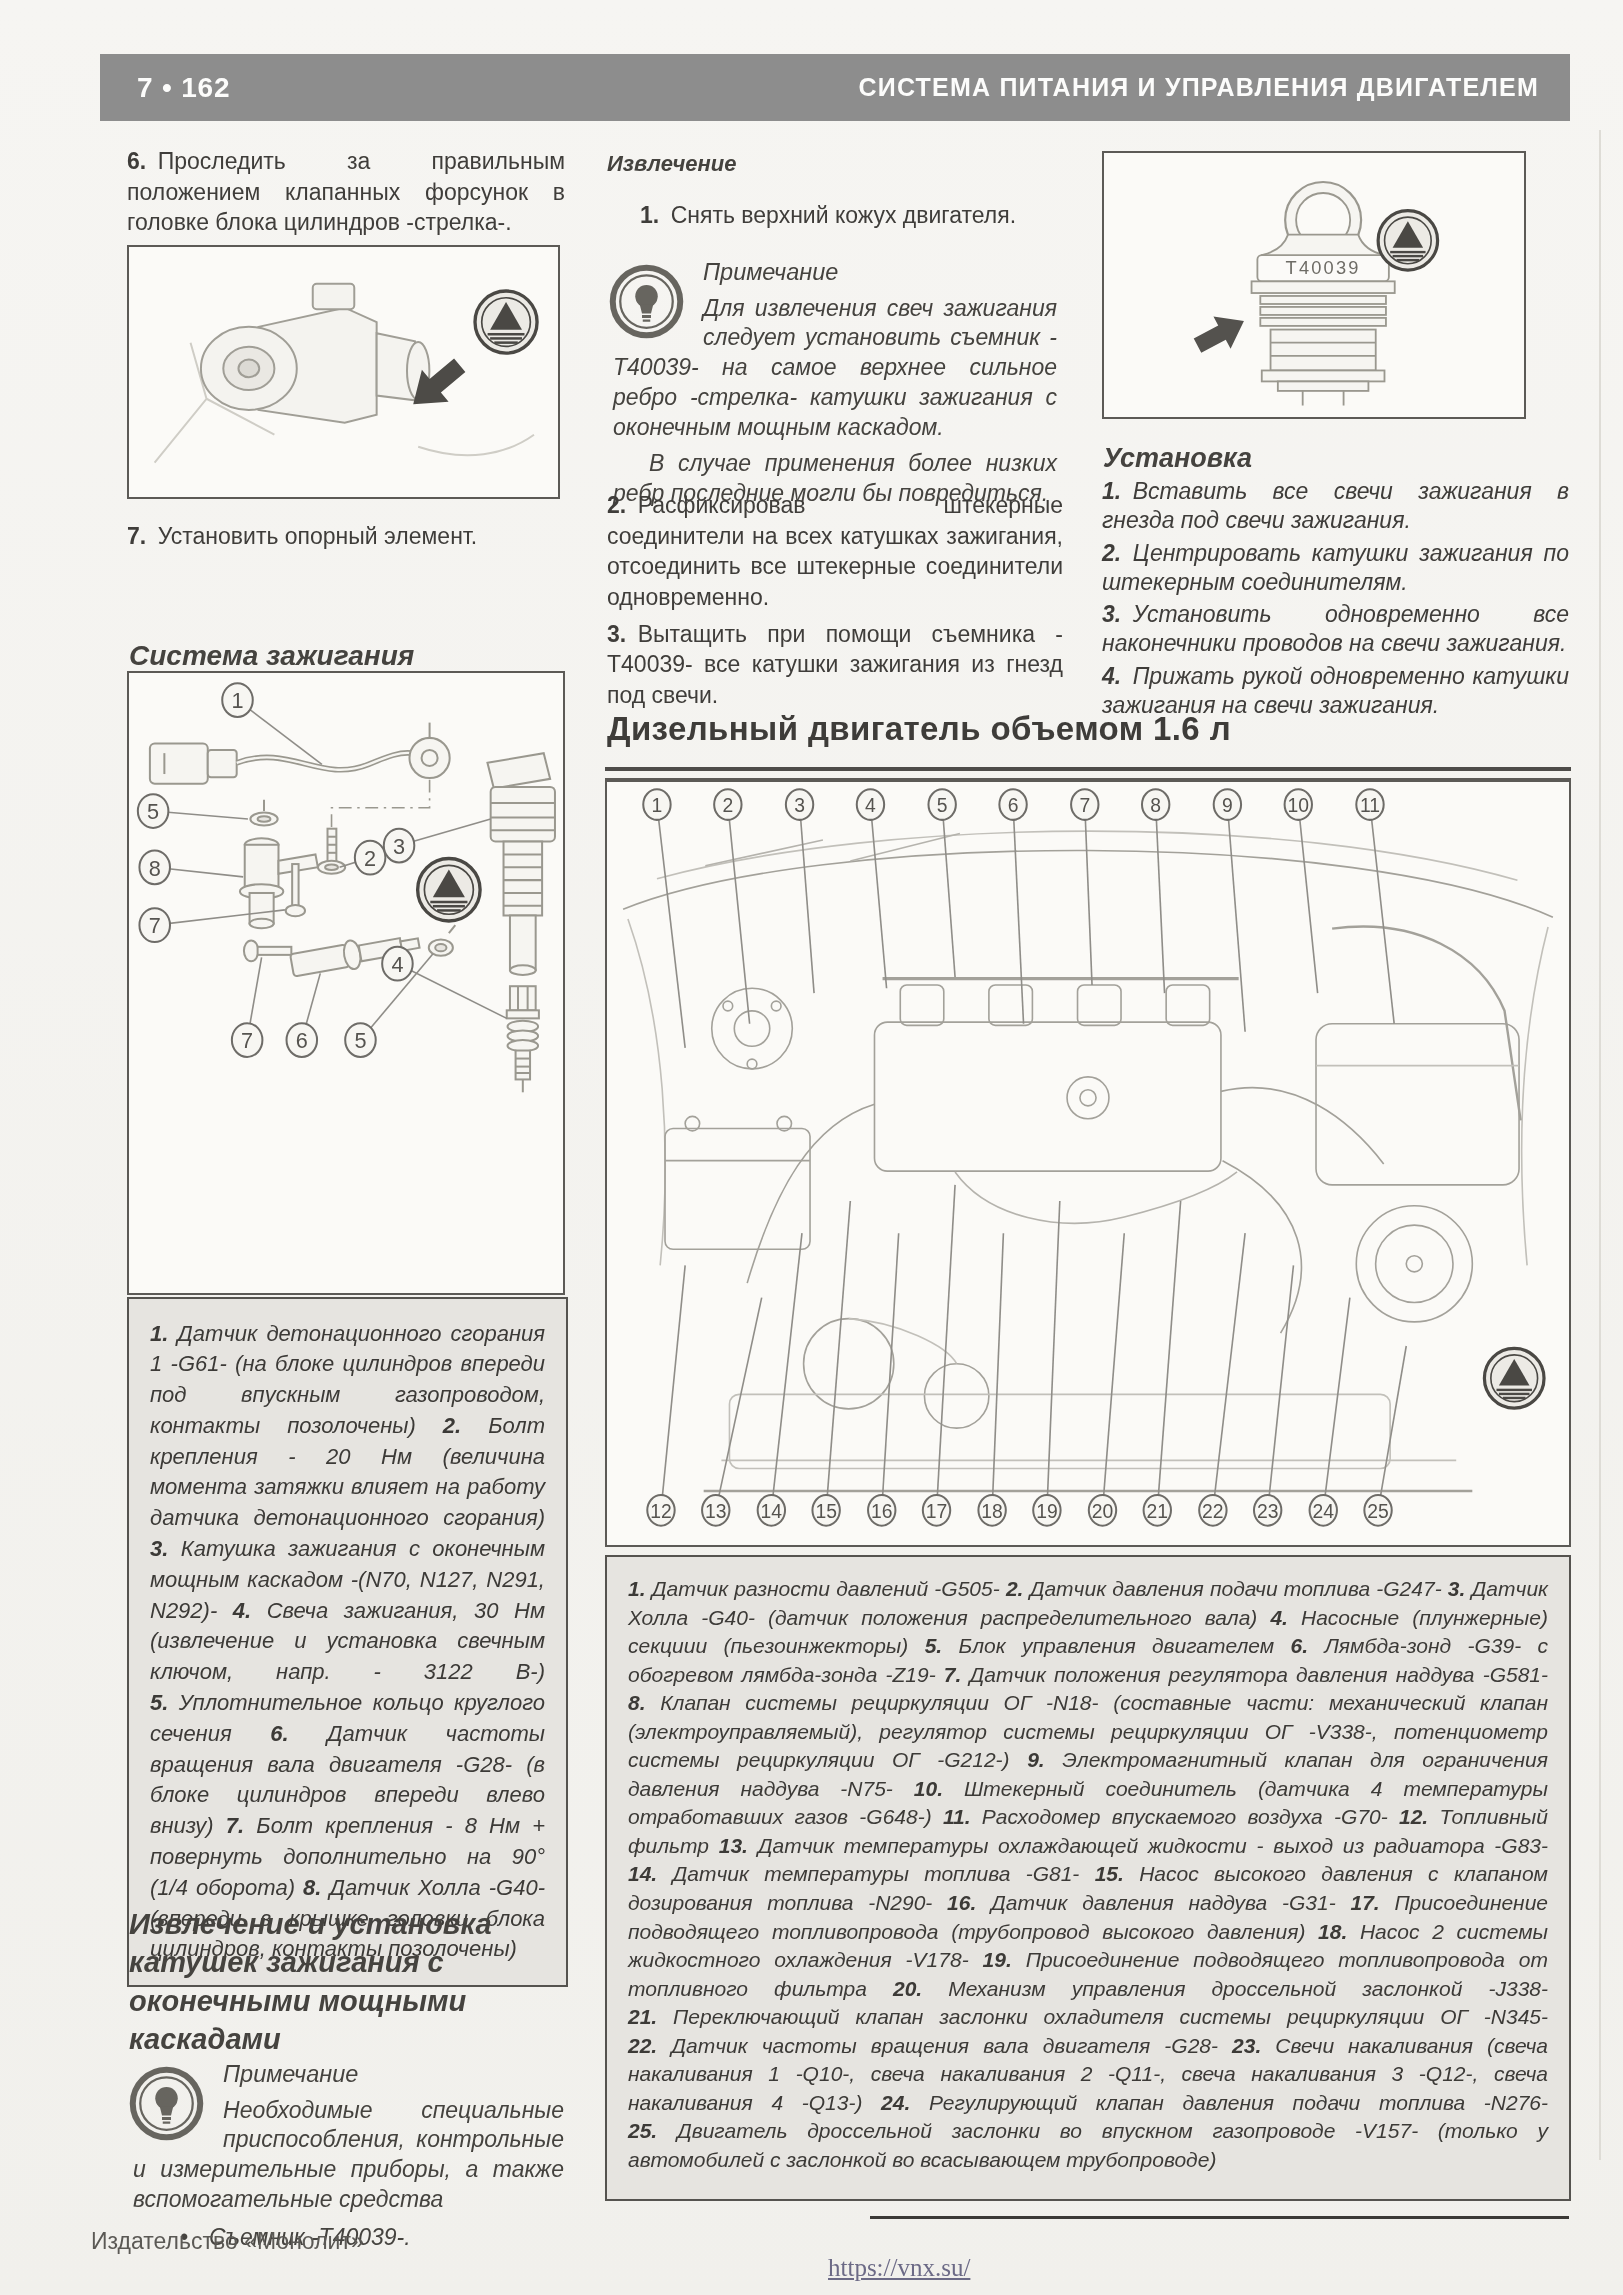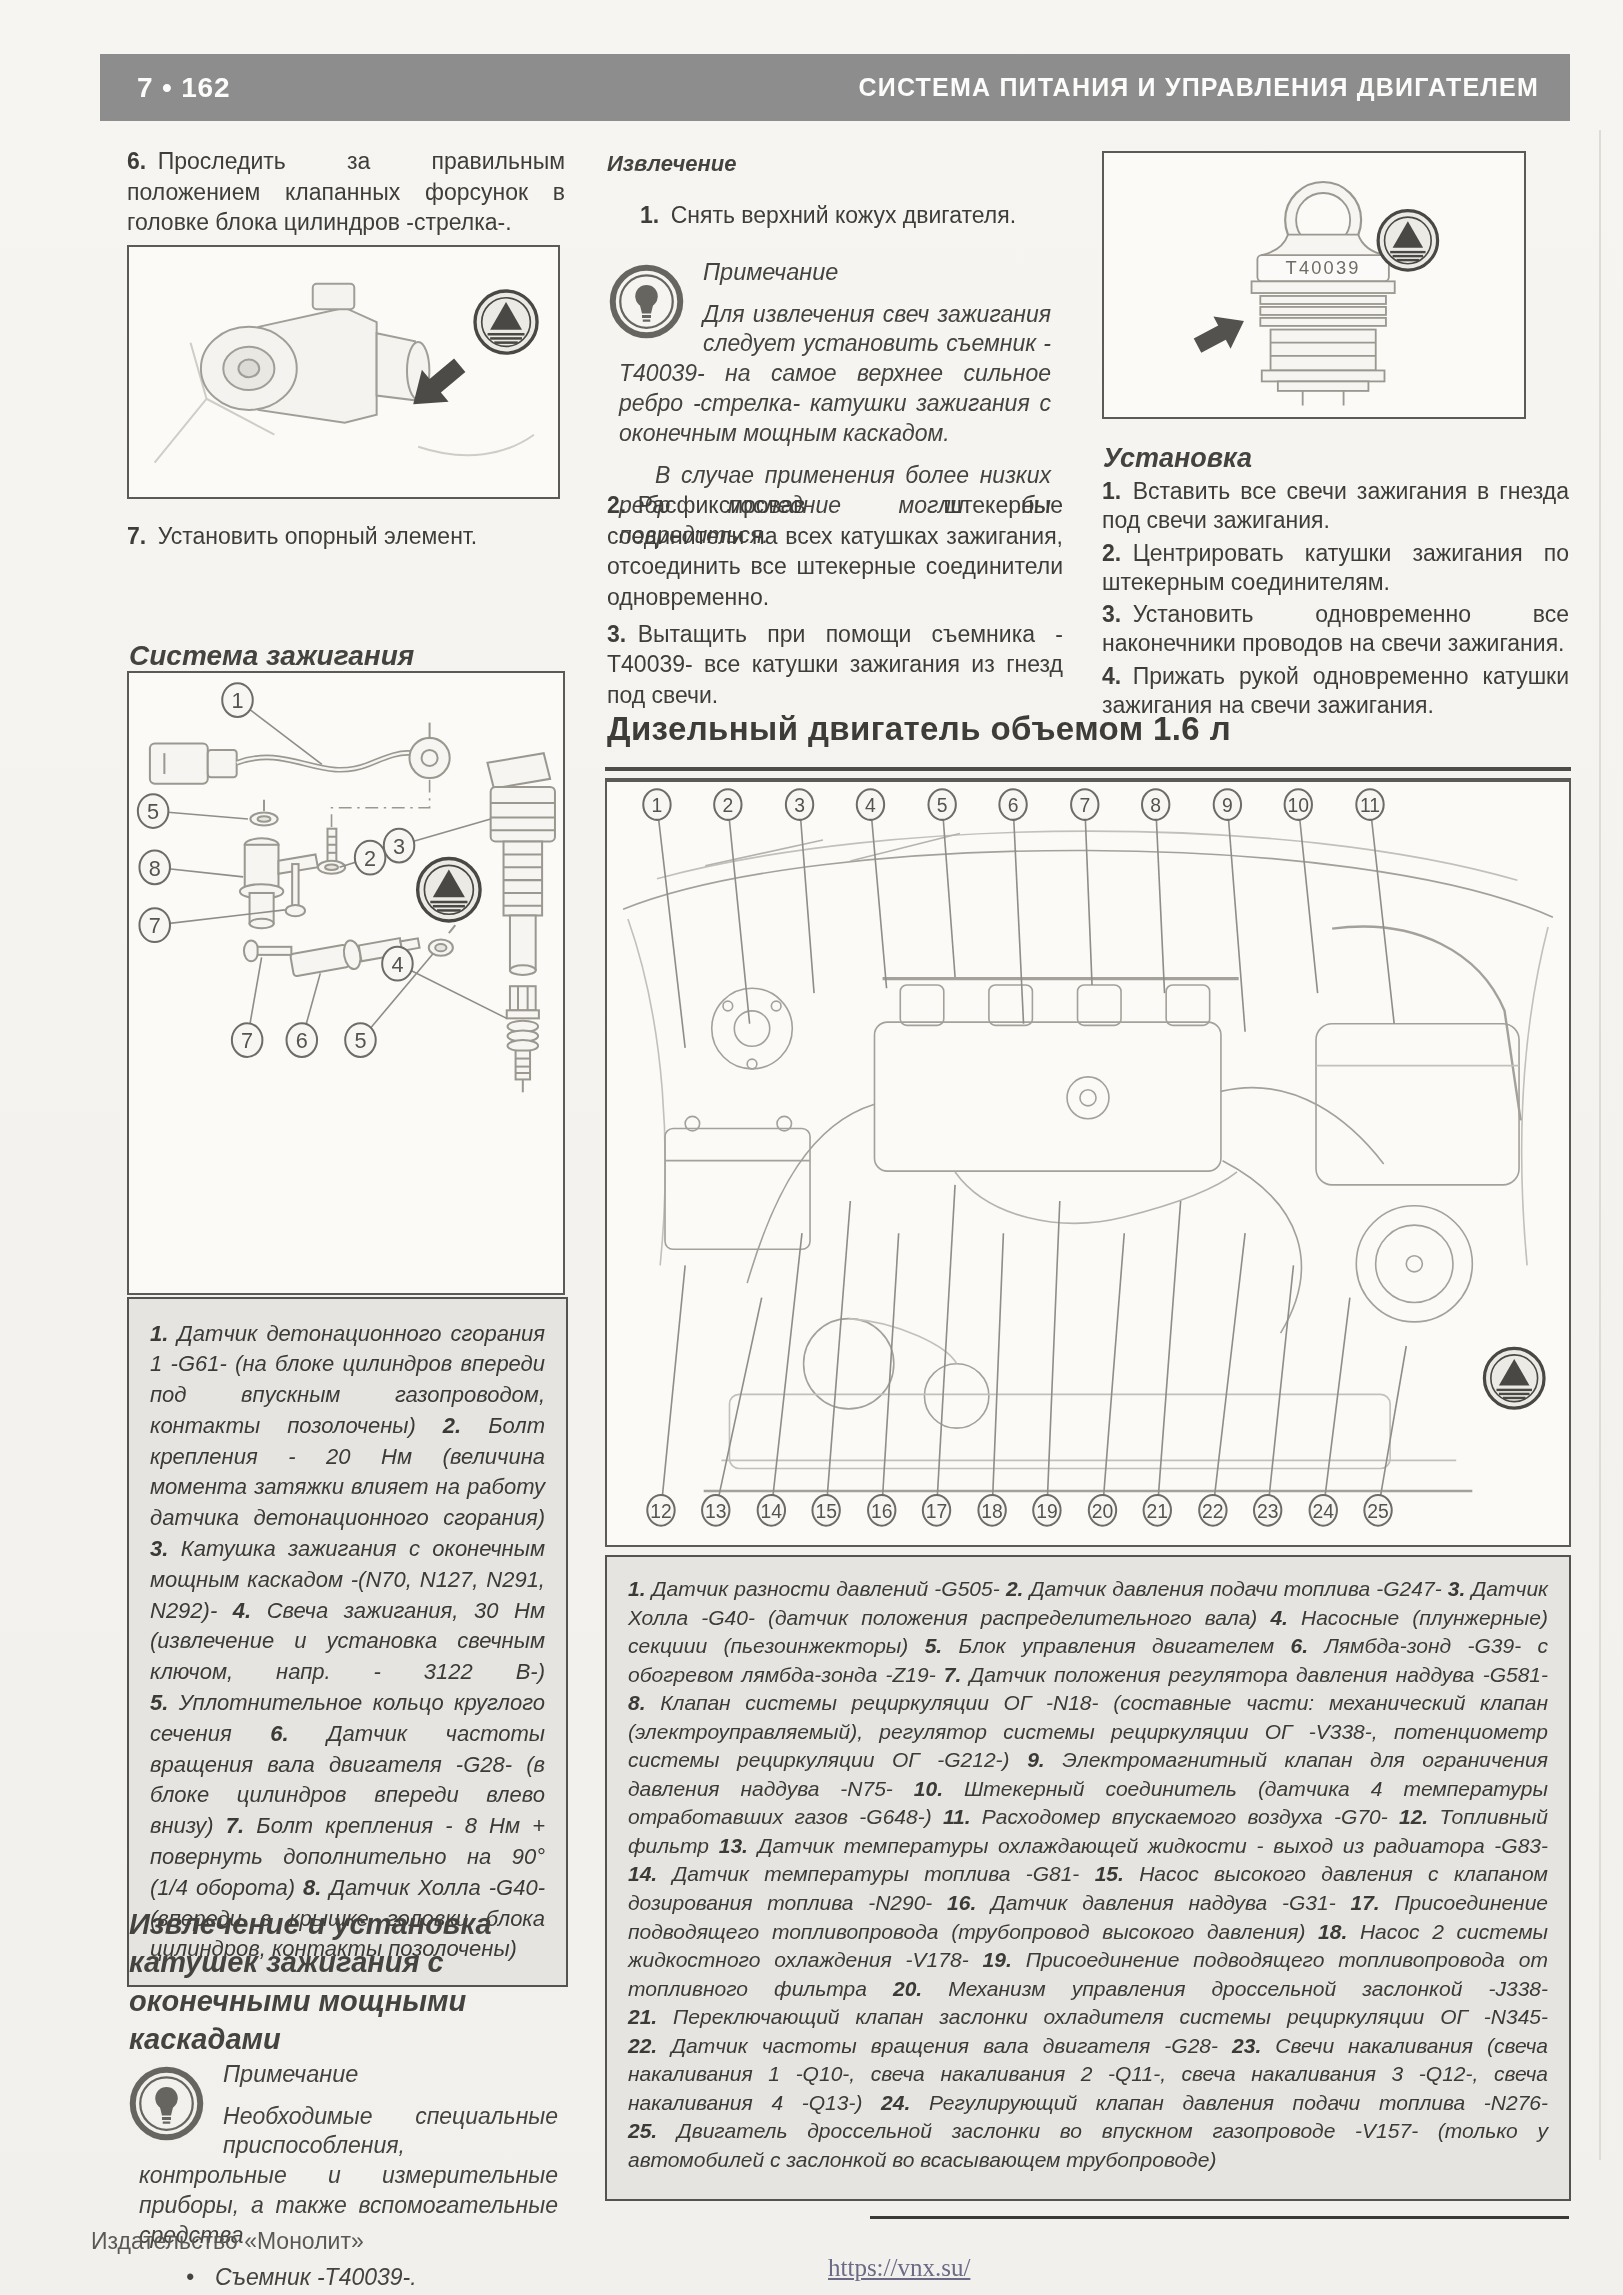--- a/index.html
+++ b/index.html
@@ -22,21 +22,21 @@
   #c3-steps .step { line-height:1.27; margin:0 0 3.2px; }
   .h2 { font-style:italic; font-weight:bold; font-size:28px; color:#45433f; margin:0; }
   #c1-h-coils { font-size:29px; line-height:1.32; }
   .h1 { font-size:33px; font-weight:bold; color:#3e3c39; letter-spacing:0.4px; margin:0; }
   .rule { background:#4e4c49; }
 
   
   .note { font-style:italic; font-size:23px; line-height:1.3; color:#45433f; }
   .note .note-icon { float:left; width:75px; height:75px; margin:6.5px 19.5px 3.2px 1.6px; }
   .note .note-title { margin:0 0 3.2px; font-size:23.5px; }
-  .note p { margin:12px; text-align:justify; }
+  .note p { margin:6px; text-align:justify; }
   .note p.indent { text-indent:36px; }
   .note .bullet { margin-top:8px; padding-left:47px; text-align:left; }
   .note .dot { padding-right:21px; }
 
   
   .fig { background:#fbfaf7; border:2.4px solid #5c5a56; }
   #fig-engine-wrap { border-top-width:4px; }
   .fig svg { display:block; width:100%; height:100%; }
 
   
@@ -290,21 +290,21 @@
       <text x="300" y="150" text-anchor="middle" font-size="25" letter-spacing="3" fill="#6e6c66">T40039</text>
       <g transform="translate(128,248) rotate(-28)" fill="#54524e">
         <polygon points="0,-11 38,-11 38,-25 72,0 38,25 38,11 0,11"></polygon>
       </g>
       <use href="#monolit-badge" x="372" y="60" width="88" height="88"></use>
     </svg>
   </div>
 
   <h2 class="abs h2" style="left:1103px; top:443px; font-size:27px;">Установка</h2>
 
-  <div id="c3-steps" class="abs steps" style="left:1102px; top:477px; width:467px;">
+  <div id="c3-steps" class="abs steps" style="left:1102px; top:477px; width:467px;font-style:italic;">
       <p class="step"><b>1.</b> Вставить все свечи зажигания в гнезда под свечи зажигания.</p>
       <p class="step"><b>2.</b> Центрировать катушки зажигания по штекерным соединителям.</p>
       <p class="step"><b>3.</b> Установить одновременно все наконечники проводов на свечи зажигания.</p>
       <p class="step"><b>4.</b> Прижать рукой одновременно катушки зажигания на свечи зажигания.</p>
     </div>
 
   <h1 class="abs h1" style="left:607px; top:710px;">Дизельный двигатель объемом 1.6 л</h1>
   <div class="abs rule" style="left:605px; top:767px; width:966px; height:4px;"></div>
 
   <div id="fig-engine-wrap" class="abs fig" style="left:605px; top:778px; width:966px; height:769px;">

